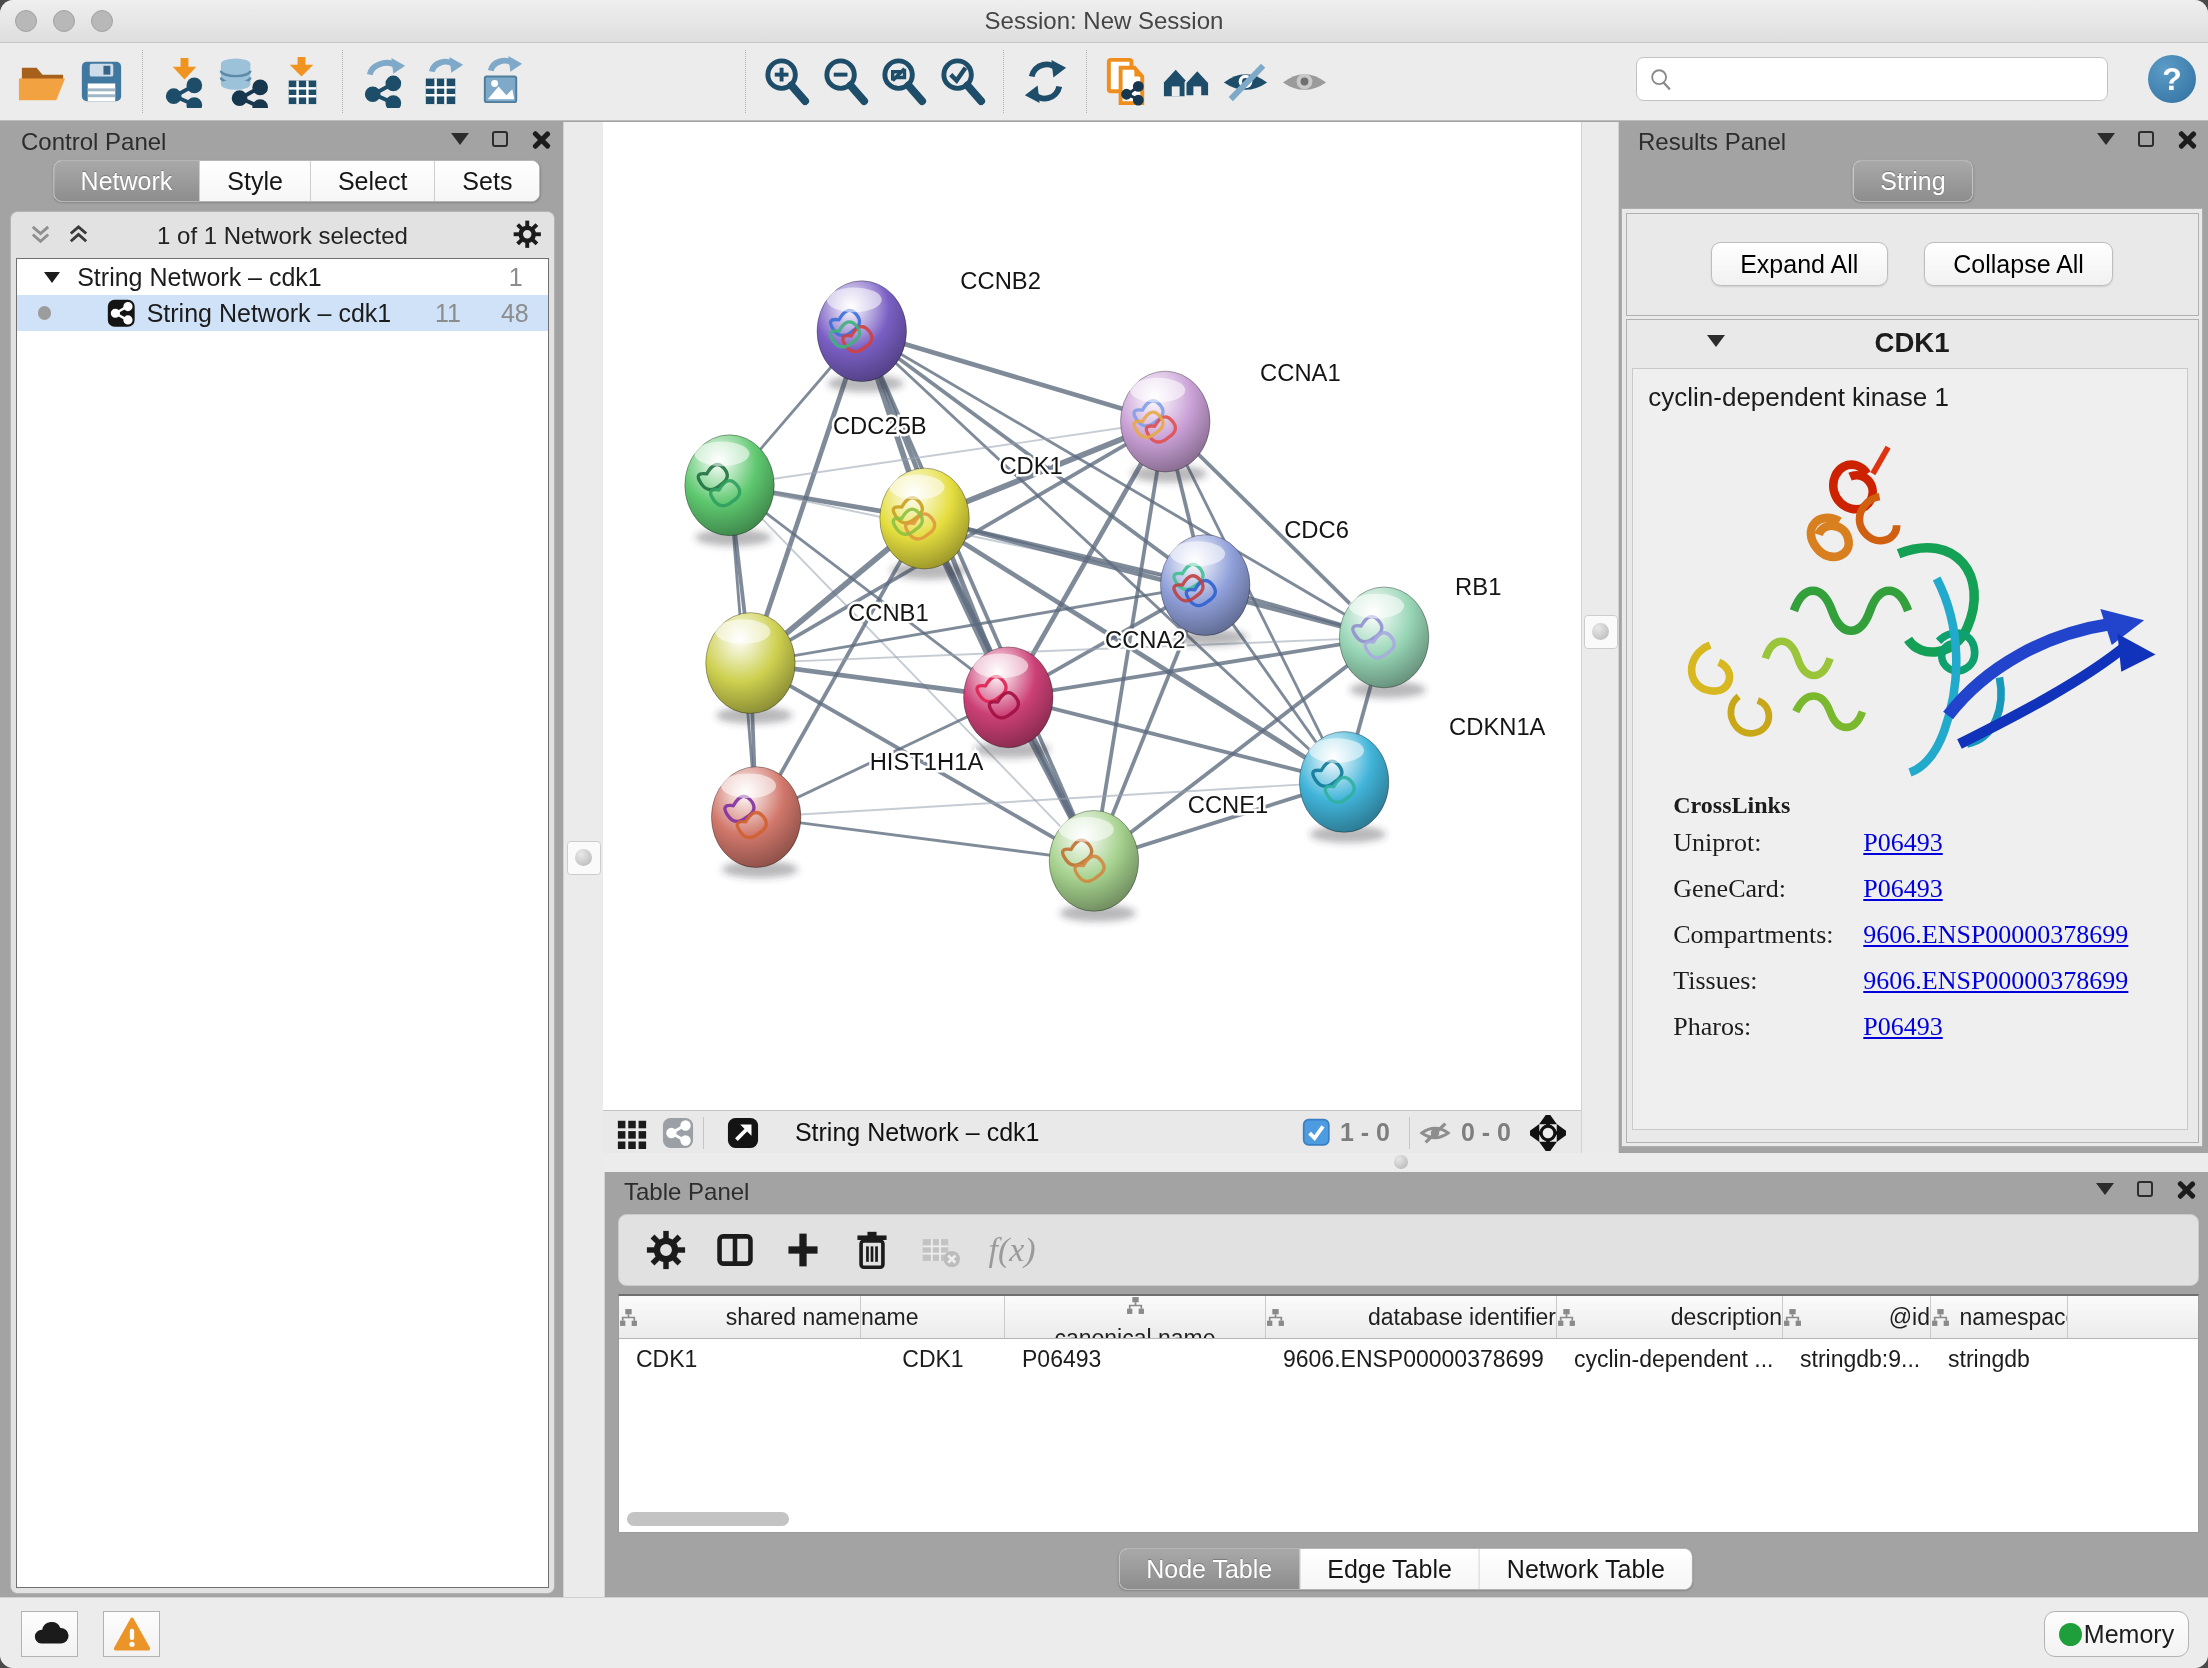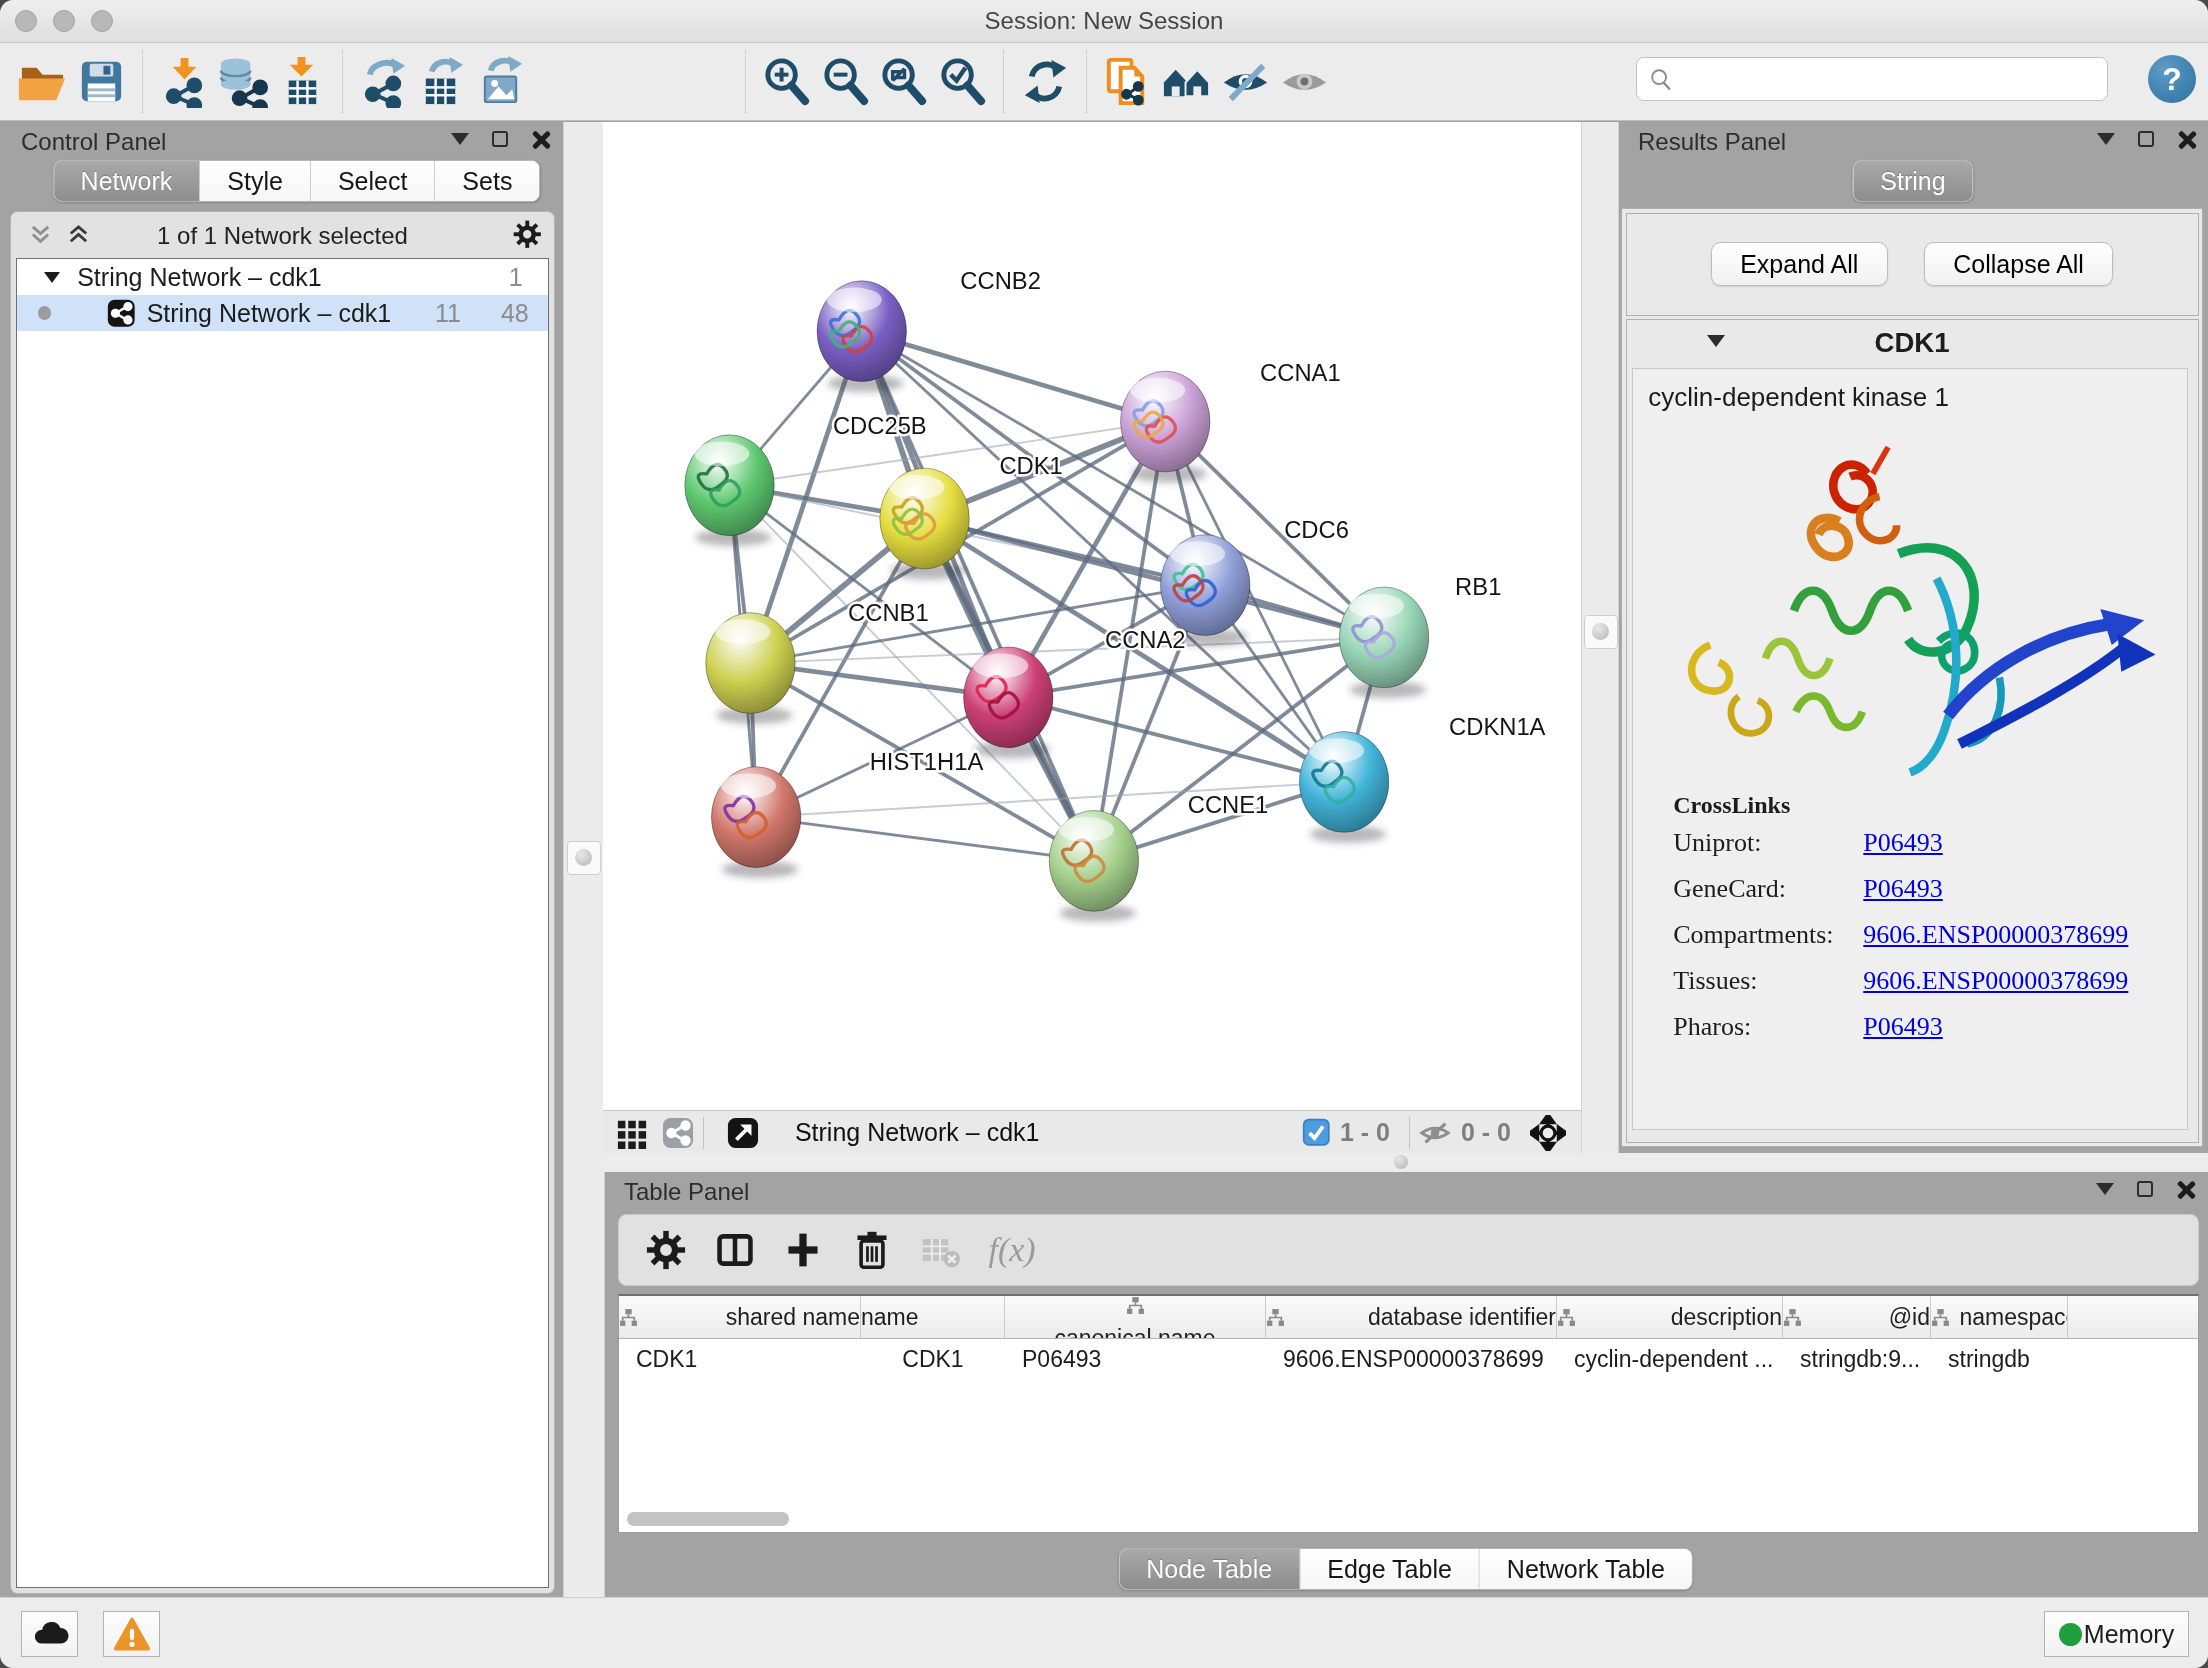--- a/index.html
+++ b/index.html
@@ -126,21 +126,21 @@
   .hscroll .thumb{width:162px;height:14.3px;background:#c3c3c3;border-radius:7.6px;}
   .tp-tabs{position:absolute;bottom:7.6px;left:50%;transform:translateX(-50%);}
 
   
   .statusbar{position:absolute;left:0;right:0;bottom:0;height:70px;background:#ececec;border-top:1px solid #d0d0d0;}
   .sbtn{position:absolute;top:13.3px;height:46px;background:linear-gradient(#fdfdfd,#f2f2f2);
     border:1.9px solid #b3b3b3;display:flex;align-items:center;justify-content:center;box-sizing:border-box;}
   .sb-cloud{left:21px;width:57px;}
   .sb-warn{left:103px;width:57px;}
   .sb-icon{width:38px;height:38px;}
-  .sb-mem{right:19px;width:145px;border-radius:0;font-size:25px;gap:2px;text-align:right;}
+  .sb-mem{right:19px;width:145px;border-radius:11px;font-size:25px;gap:2px;text-align:right;}
   .gdot{width:23px;height:23px;border-radius:50%;background:#1f9e3c;}
 </style>
 </head>
 <body>
 
 <div class="window">
 
   <div class="titlebar">
     <div class="traffic">
       <span class="light"></span>

